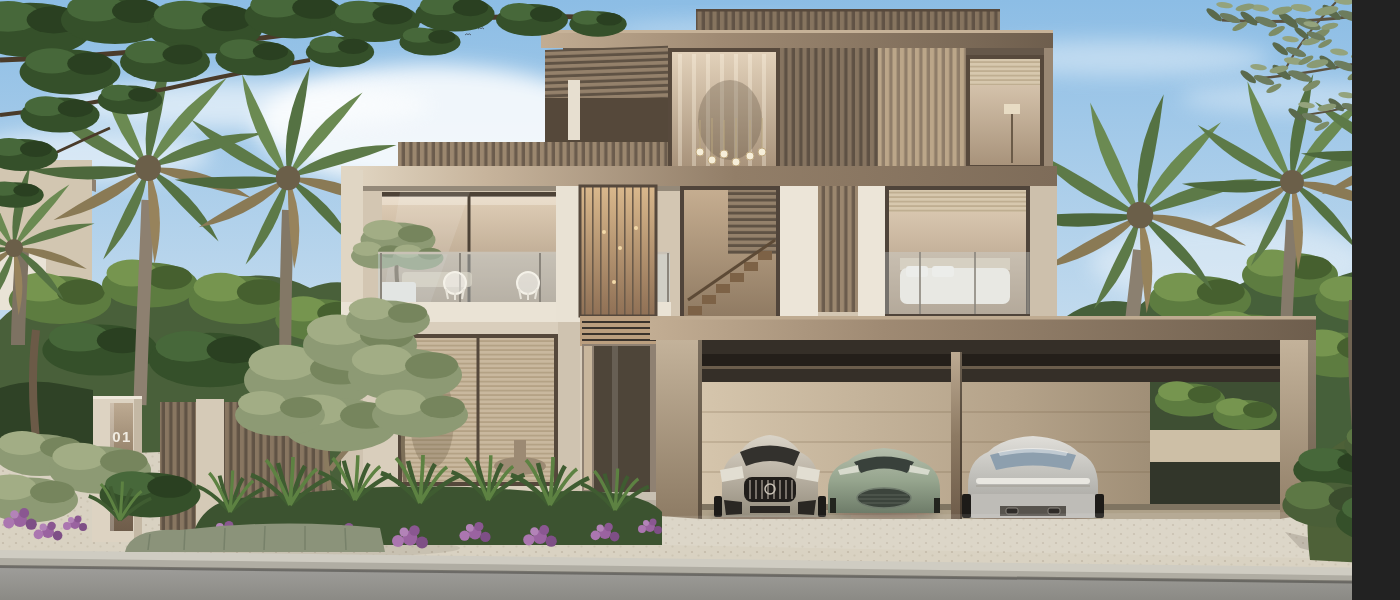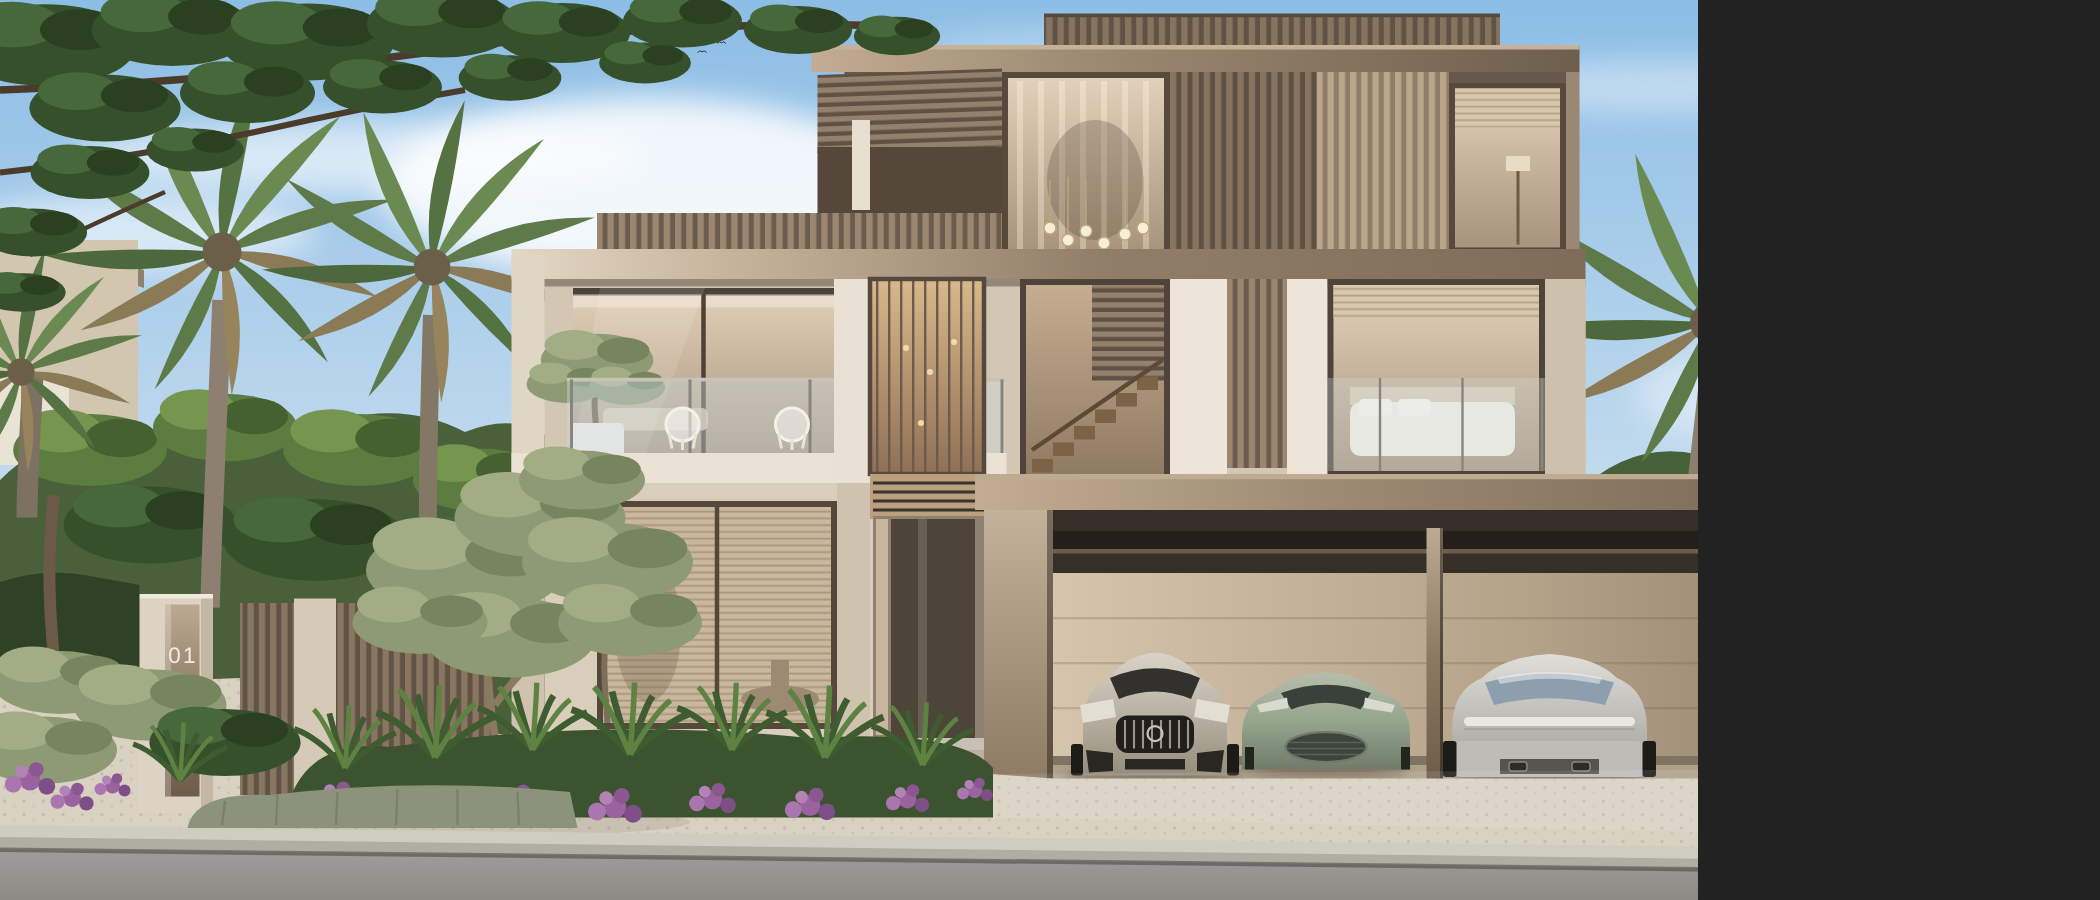--- a/index.html
+++ b/index.html
@@ -1,17 +1,17 @@
 <!DOCTYPE html>
 <html><head>
 <meta charset="utf-8">
 <style>
   html,body{margin:0;padding:0;background:#222;}
-  .stage{position:relative;width:1132px;height:600px;overflow:hidden;
-         font-family:"Liberation Sans",sans-serif;}
+  .stage{position:relative;width:1352px;height:600px;overflow:hidden;
+         font-family:"Liberation Sans",sans-serif;font-weight:bold;}
   .stage svg{display:block;width:1400px;height:600px;}
   #unit-number-text{font-family:"Liberation Sans",sans-serif;font-size:15px;letter-spacing:1.5px;}
 </style>
 </head>
 <body>
 
 <div class="stage">
 <svg viewBox="0 0 1400 600" xmlns="http://www.w3.org/2000/svg">
 <defs>
   <linearGradient id="skyG" x1="0" y1="0" x2="0" y2="1">

